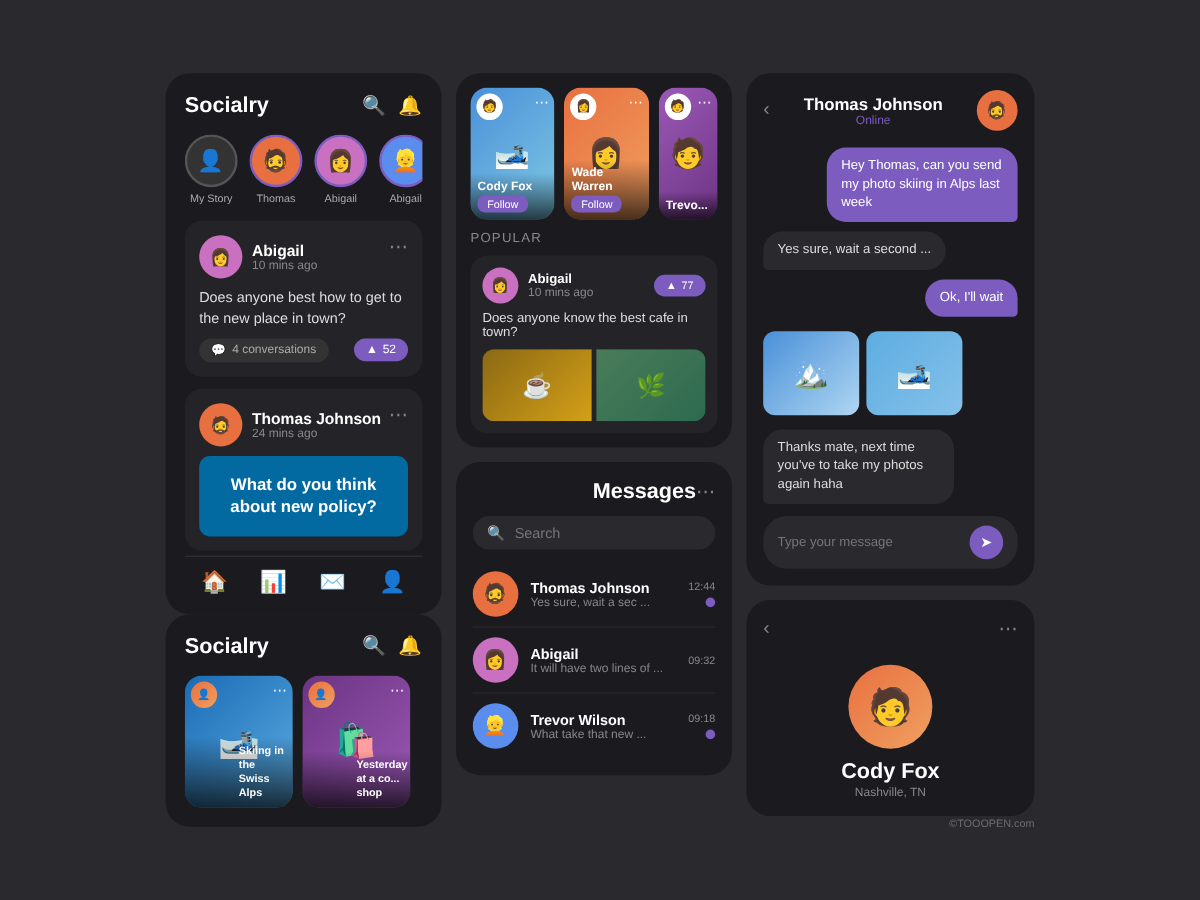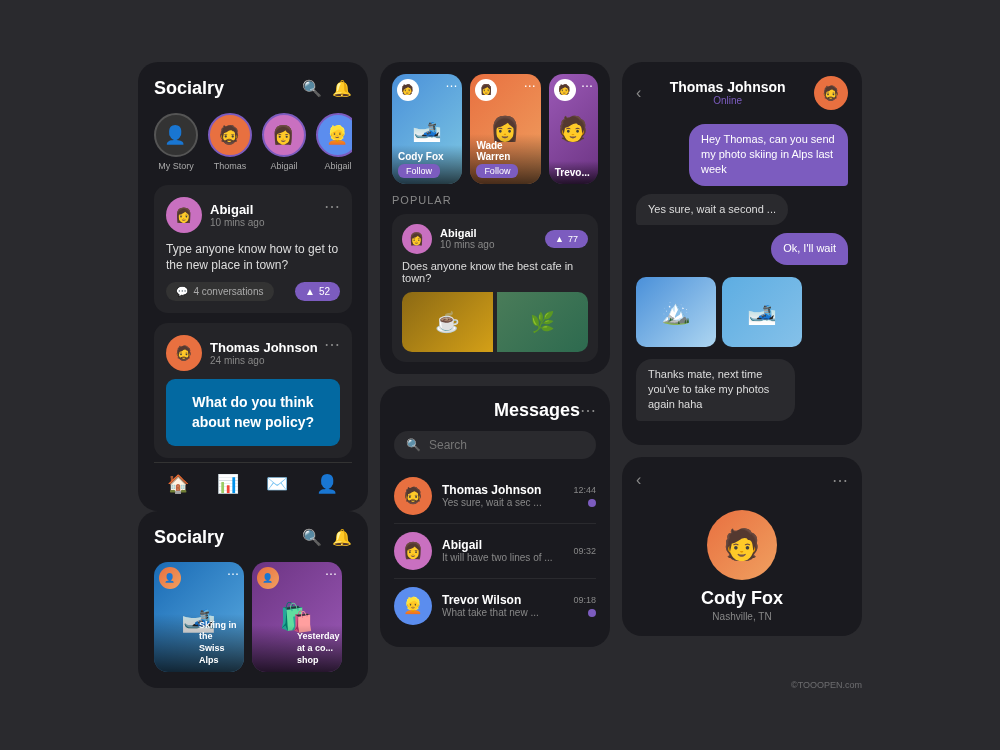--- a/index.html
+++ b/index.html
@@ -722,21 +722,21 @@
         <div class="post-header">
           <div class="post-user">
             <div class="post-avatar" style="background:#c970c0;">👩</div>
             <div>
               <div class="post-name">Abigail</div>
               <div class="post-time">10 mins ago</div>
             </div>
           </div>
           <span class="post-menu">⋯</span>
         </div>
-        <div class="post-content">Type anyone know how to get to the new place in town?</div>
+        <div class="post-content">Does anyone best how to get to the new place in town?</div>
         <div class="post-actions">
           <div class="post-conversations">
             <span>💬</span>
             <span>4 conversations</span>
           </div>
           <div class="post-upvote">
             <span>▲</span>
             <span>52</span>
           </div>
         </div>
@@ -917,20 +917,24 @@
         <div class="bubble sent">Hey Thomas, can you send my photo skiing in Alps last week</div>
         <div class="bubble received">Yes sure, wait a second ...</div>
         <div class="bubble sent">Ok, I'll wait</div>
         <div class="chat-images">
           <div class="chat-img snow">🏔️</div>
           <div class="chat-img ski">🎿</div>
         </div>
         <div class="bubble received">Thanks mate, next time you've to take my photos again haha</div>
       </div>
 
+      <div class="chat-input-area">
+        <input class="chat-input" placeholder="Type your message" type="text" style="">
+        <div class="send-btn">➤</div>
+      </div>
     </div>
 
     <div class="profile-card">
       <div class="profile-header-row">
         <span class="chat-back">‹</span>
         <span class="post-menu">⋯</span>
       </div>
       <div class="profile-avatar-large">🧑</div>
       <div class="profile-name">Cody Fox</div>
       <div class="profile-location">Nashville, TN</div>

